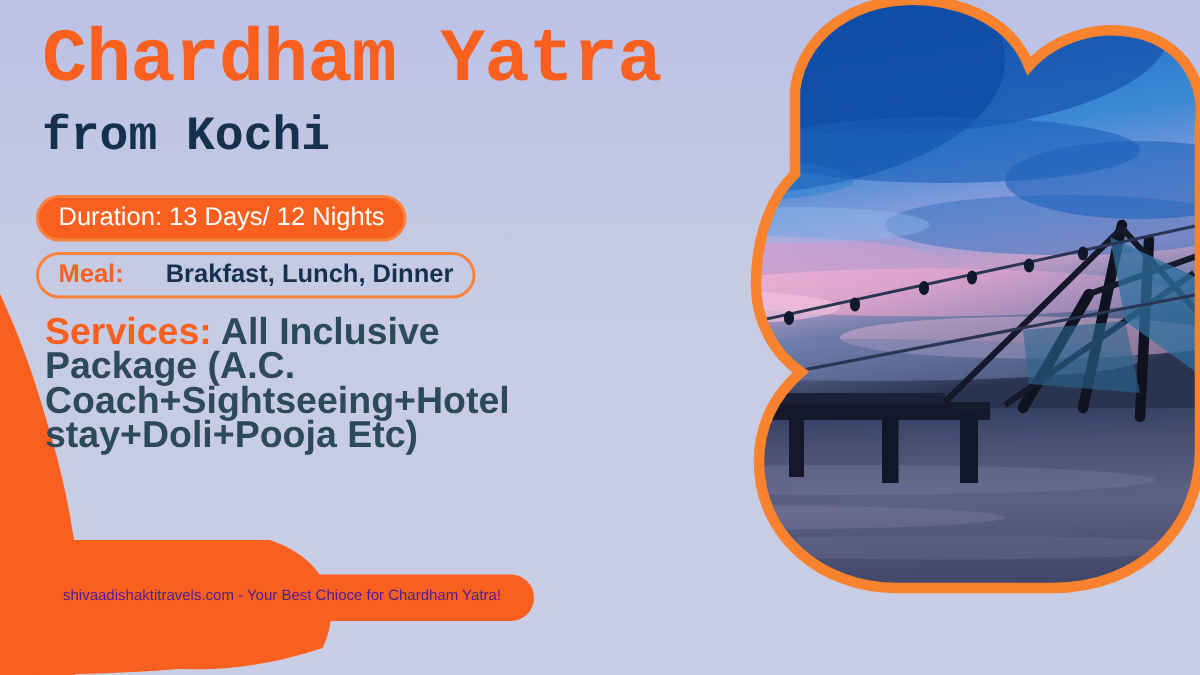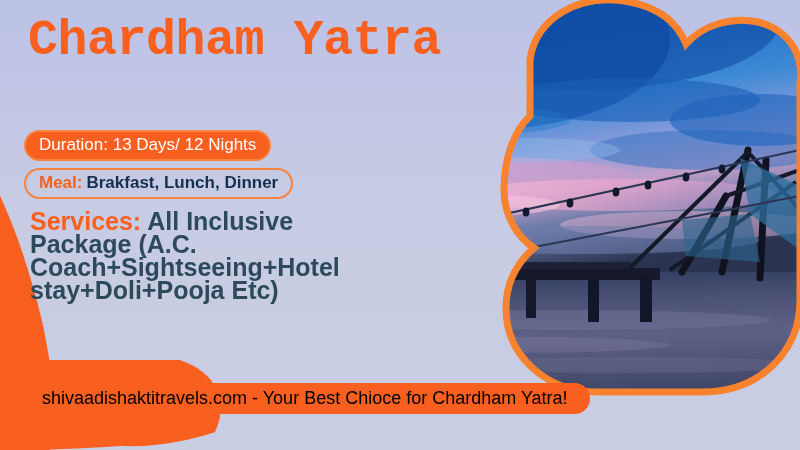--- a/index.html
+++ b/index.html
@@ -100,24 +100,24 @@
     color: #2c4a5a;
   }
   .services .svc-label { color: #f9601f; }
 
   
   .footer-pill {
     position: absolute;
     left: 20px;
     top: 383px;
     background: #f9601f;
-    color: #000000;
+    color: #4c1d95;
     border-radius: 999px;
     padding: 5px 22px 6px 22px;
-    font-size: 18px;
+    font-size: 10px;
     line-height: 20px;
     white-space: nowrap;
   }
 </style>
 </head>
 <body>
 
 <div id="banner">
 
   <svg class="deco-orange" viewBox="0 0 800 450" xmlns="http://www.w3.org/2000/svg">
@@ -256,28 +256,29 @@
                L 268,392
                C 216,392 176,356 176,308
                C 176,282 188,262 204,248
                C 186,236 174,214 174,190
                C 174,160 183,132 200,116 Z" fill="none" stroke="#f9822f" stroke-width="7"></path>
     </svg>
   </div>
 
   <div class="headline">
     <div class="title-main">Chardham Yatra</div>
+    <div class="title-sub">from Kochi</div>
   </div>
 
   <div class="pill-row pill-duration">
     <span class="pill filled">Duration: 13 Days/ 12 Nights</span>
   </div>
 
   <div class="pill-row pill-meal">
-    <span class="pill outlined"><span class="lbl">Meal:</span><span style="padding-left:4px;"><span>Brakfast, Lunch, Dinner</span></span></span>
+    <span class="pill outlined"><span class="lbl">Meal:</span><span style="padding-left:4px;margin-left:24px;"><span>Brakfast, Lunch, Dinner</span></span></span>
   </div>
 
   <div class="services">
     <span class="svc-label">Services:</span>
     <span>All Inclusive Package (A.C. Coach+Sightseeing+Hotel stay+Doli+Pooja Etc)</span>
   </div>
 
   <div class="footer-pill">shivaadishaktitravels.com - Your Best Chioce for Chardham Yatra!</div>
 
 </div>

